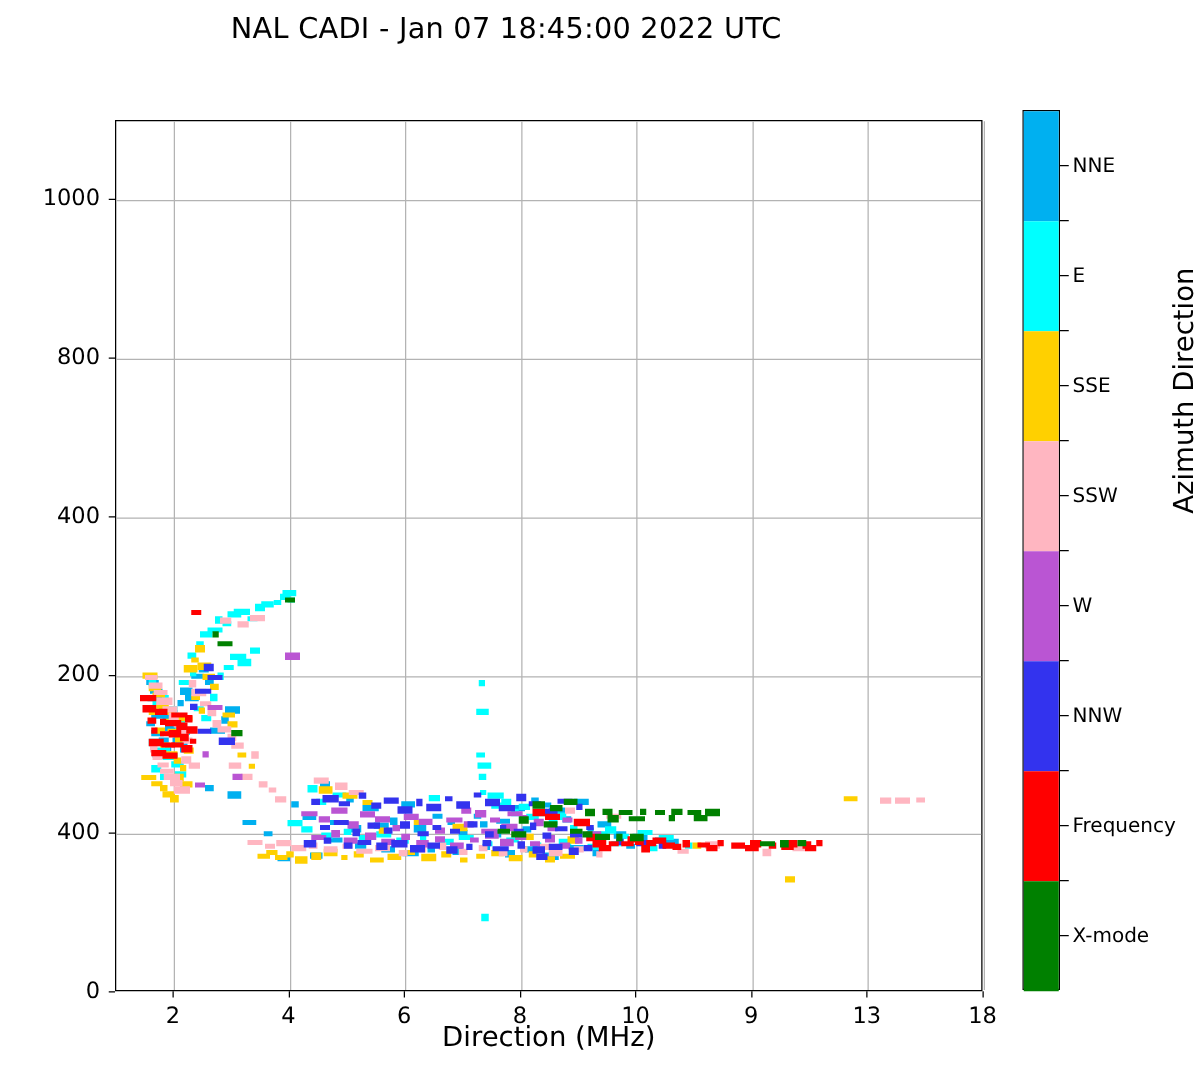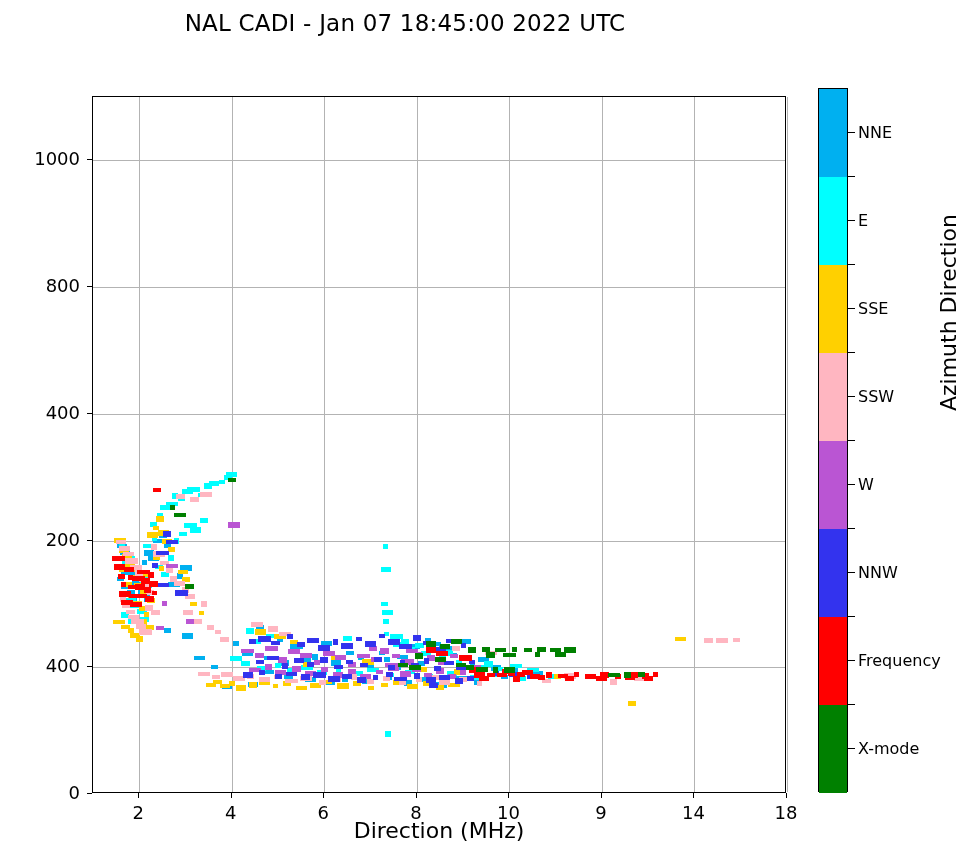--- a/index.html
+++ b/index.html
@@ -545,21 +545,21 @@
     <div class="tlabel" style="left: 218.8px; top: 802px; width: 24px; text-align: center;">4</div>
     <div class="tick tx" style="left: 323.333px; top: 793px;"></div>
     <div class="tlabel" style="left: 311.333px; top: 802px; width: 24px; text-align: center;">6</div>
     <div class="tick tx" style="left: 415.867px; top: 793px;"></div>
     <div class="tlabel" style="left: 403.867px; top: 802px; width: 24px; text-align: center;">8</div>
     <div class="tick tx" style="left: 508.4px; top: 793px;"></div>
     <div class="tlabel" style="left: 496.4px; top: 802px; width: 24px; text-align: center;">10</div>
     <div class="tick tx" style="left: 600.933px; top: 793px;"></div>
     <div class="tlabel" style="left: 588.933px; top: 802px; width: 24px; text-align: center;">9</div>
     <div class="tick tx" style="left: 693.467px; top: 793px;"></div>
-    <div class="tlabel" style="left: 681.467px; top: 802px; width: 24px; text-align: center;">14</div>
+    <div class="tlabel" style="left: 681.467px; top: 802px; width: 24px; text-align: center;">13</div>
     <div class="tick tx" style="left: 786px; top: 793px;"></div>
     <div class="tlabel" style="left: 774px; top: 802px; width: 24px; text-align: center;">18</div>
   </div>
 <div id="yticks-layer">
     <div class="tick tyl" style="left: 87px; top: 793px;"></div>
     <div class="tlabel" style="left: 12px; top: 782px; width: 68px; text-align: right;">0</div>
     <div class="tick tyl" style="left: 87px; top: 666.273px;"></div>
     <div class="tlabel" style="left: 12px; top: 655.273px; width: 68px; text-align: right;">400</div>
     <div class="tick tyl" style="left: 87px; top: 539.545px;"></div>
     <div class="tlabel" style="left: 12px; top: 528.545px; width: 68px; text-align: right;">200</div>

